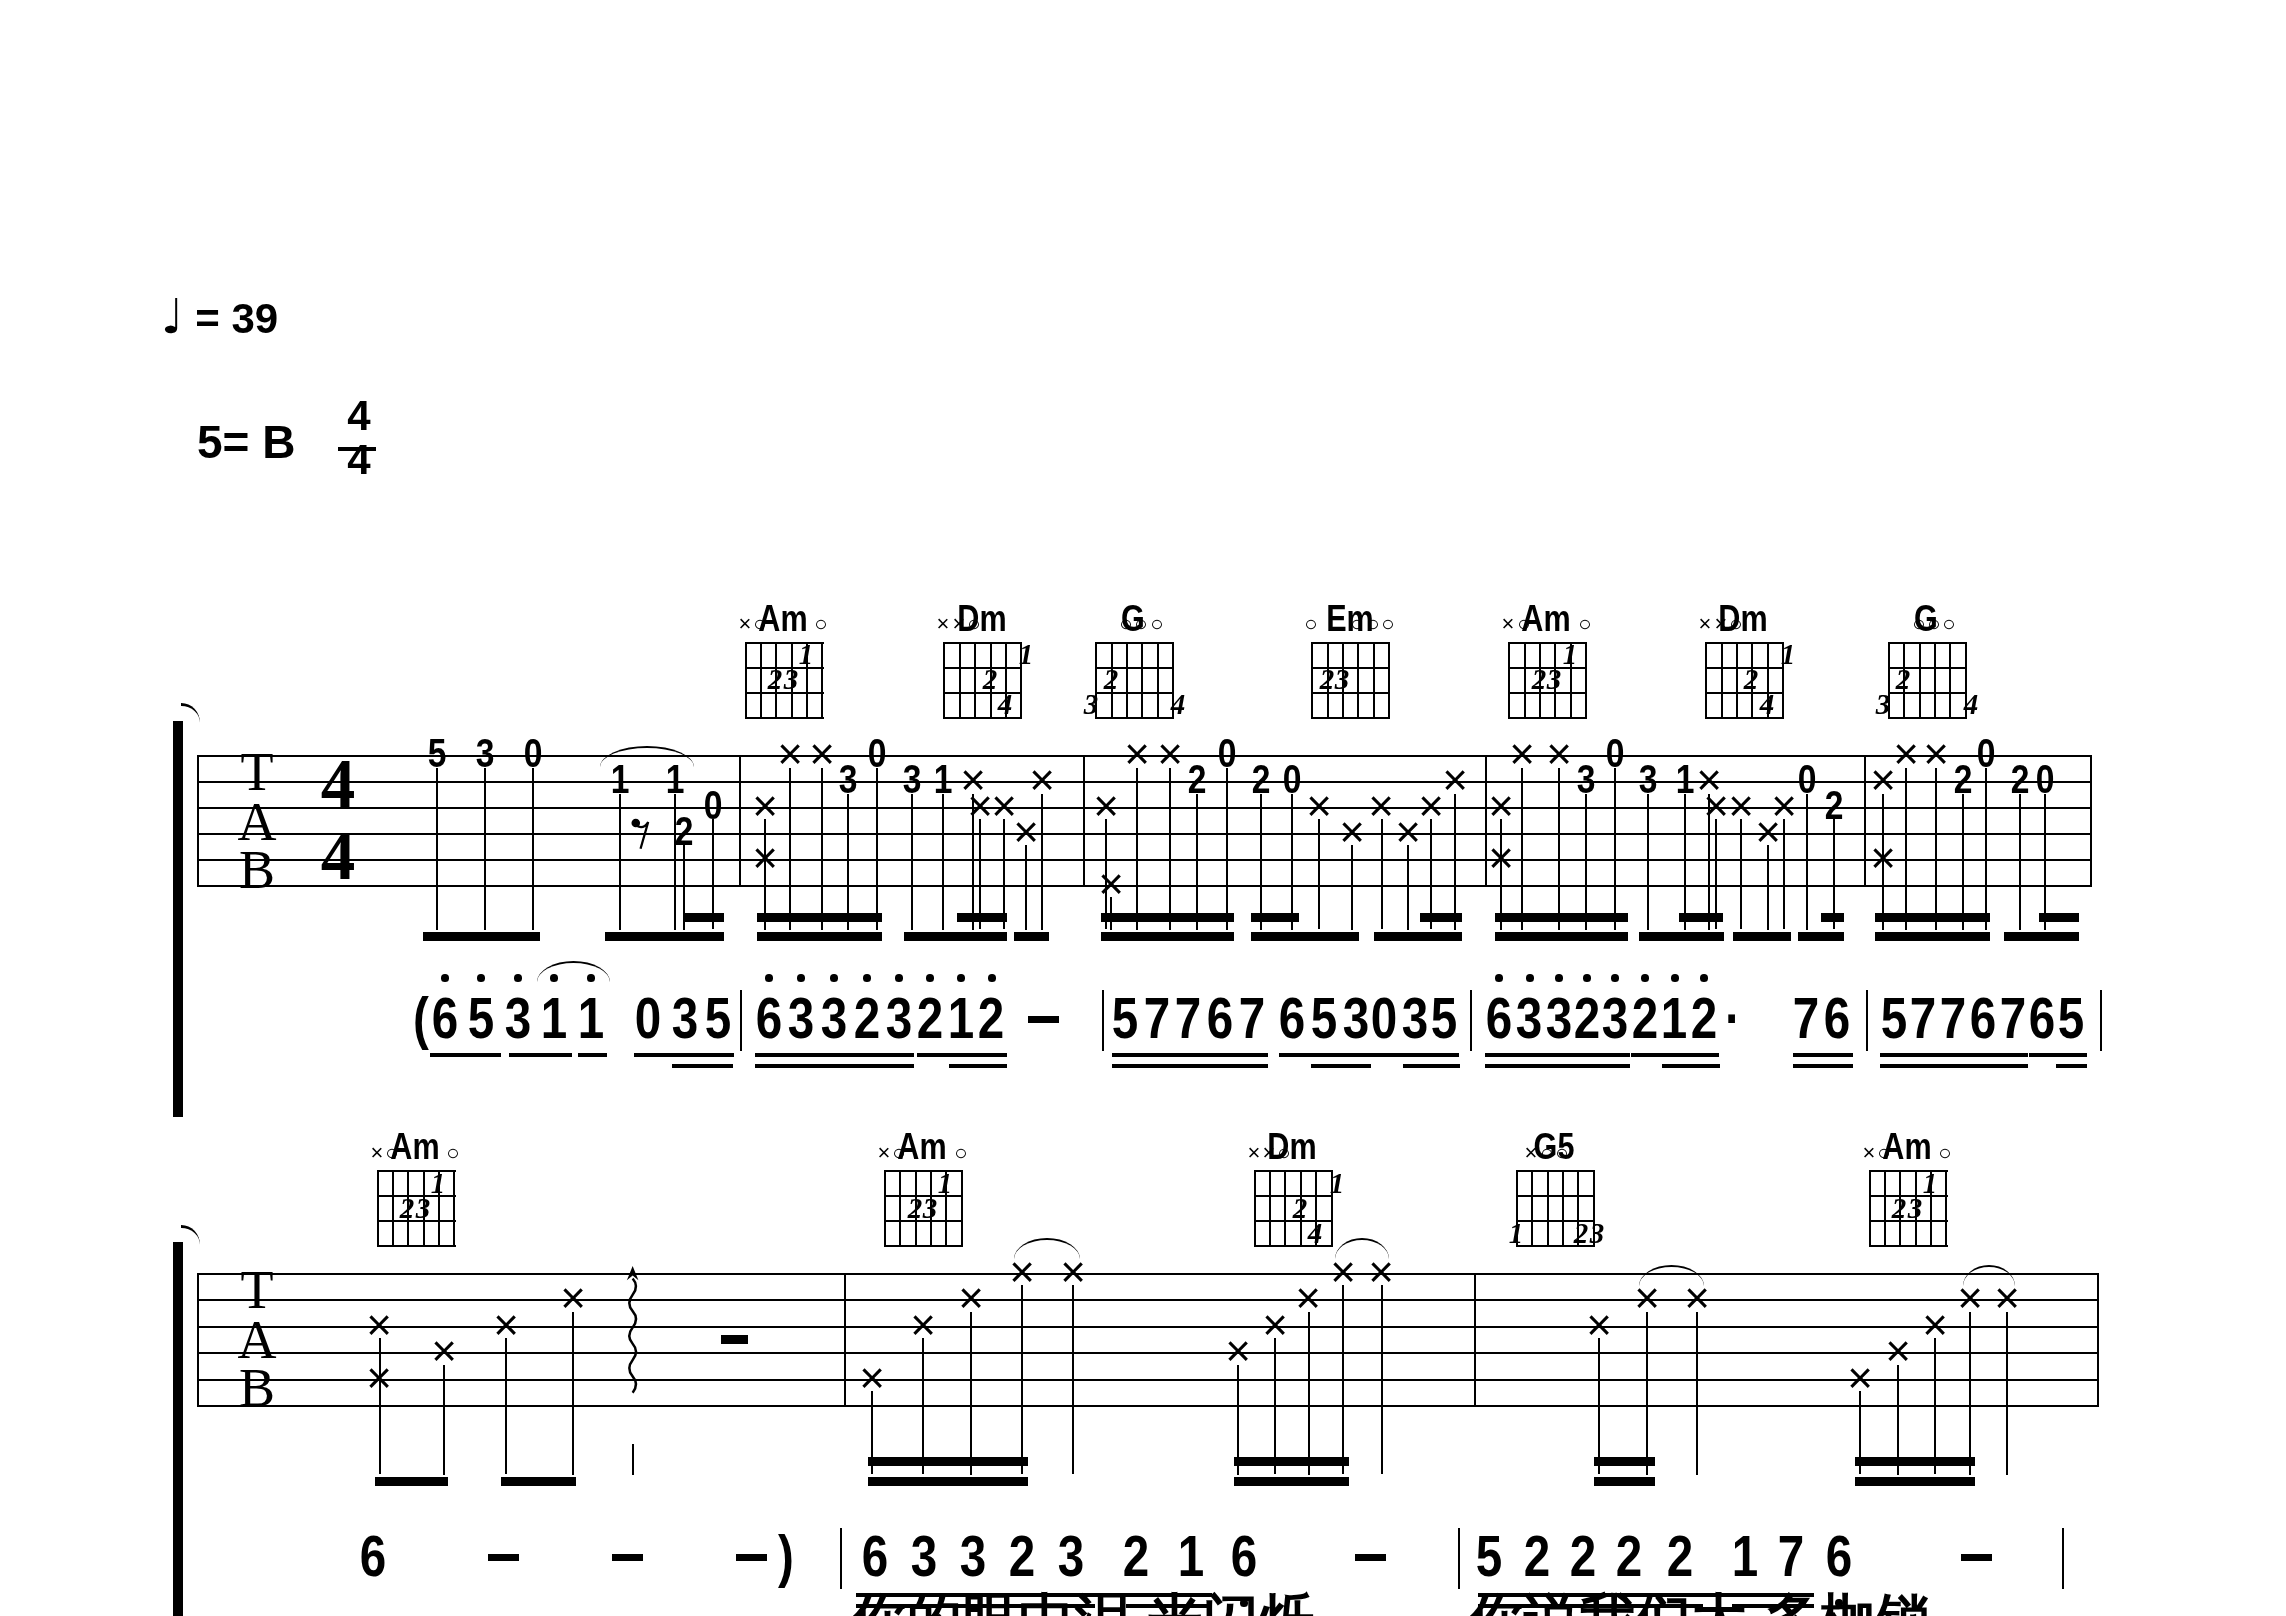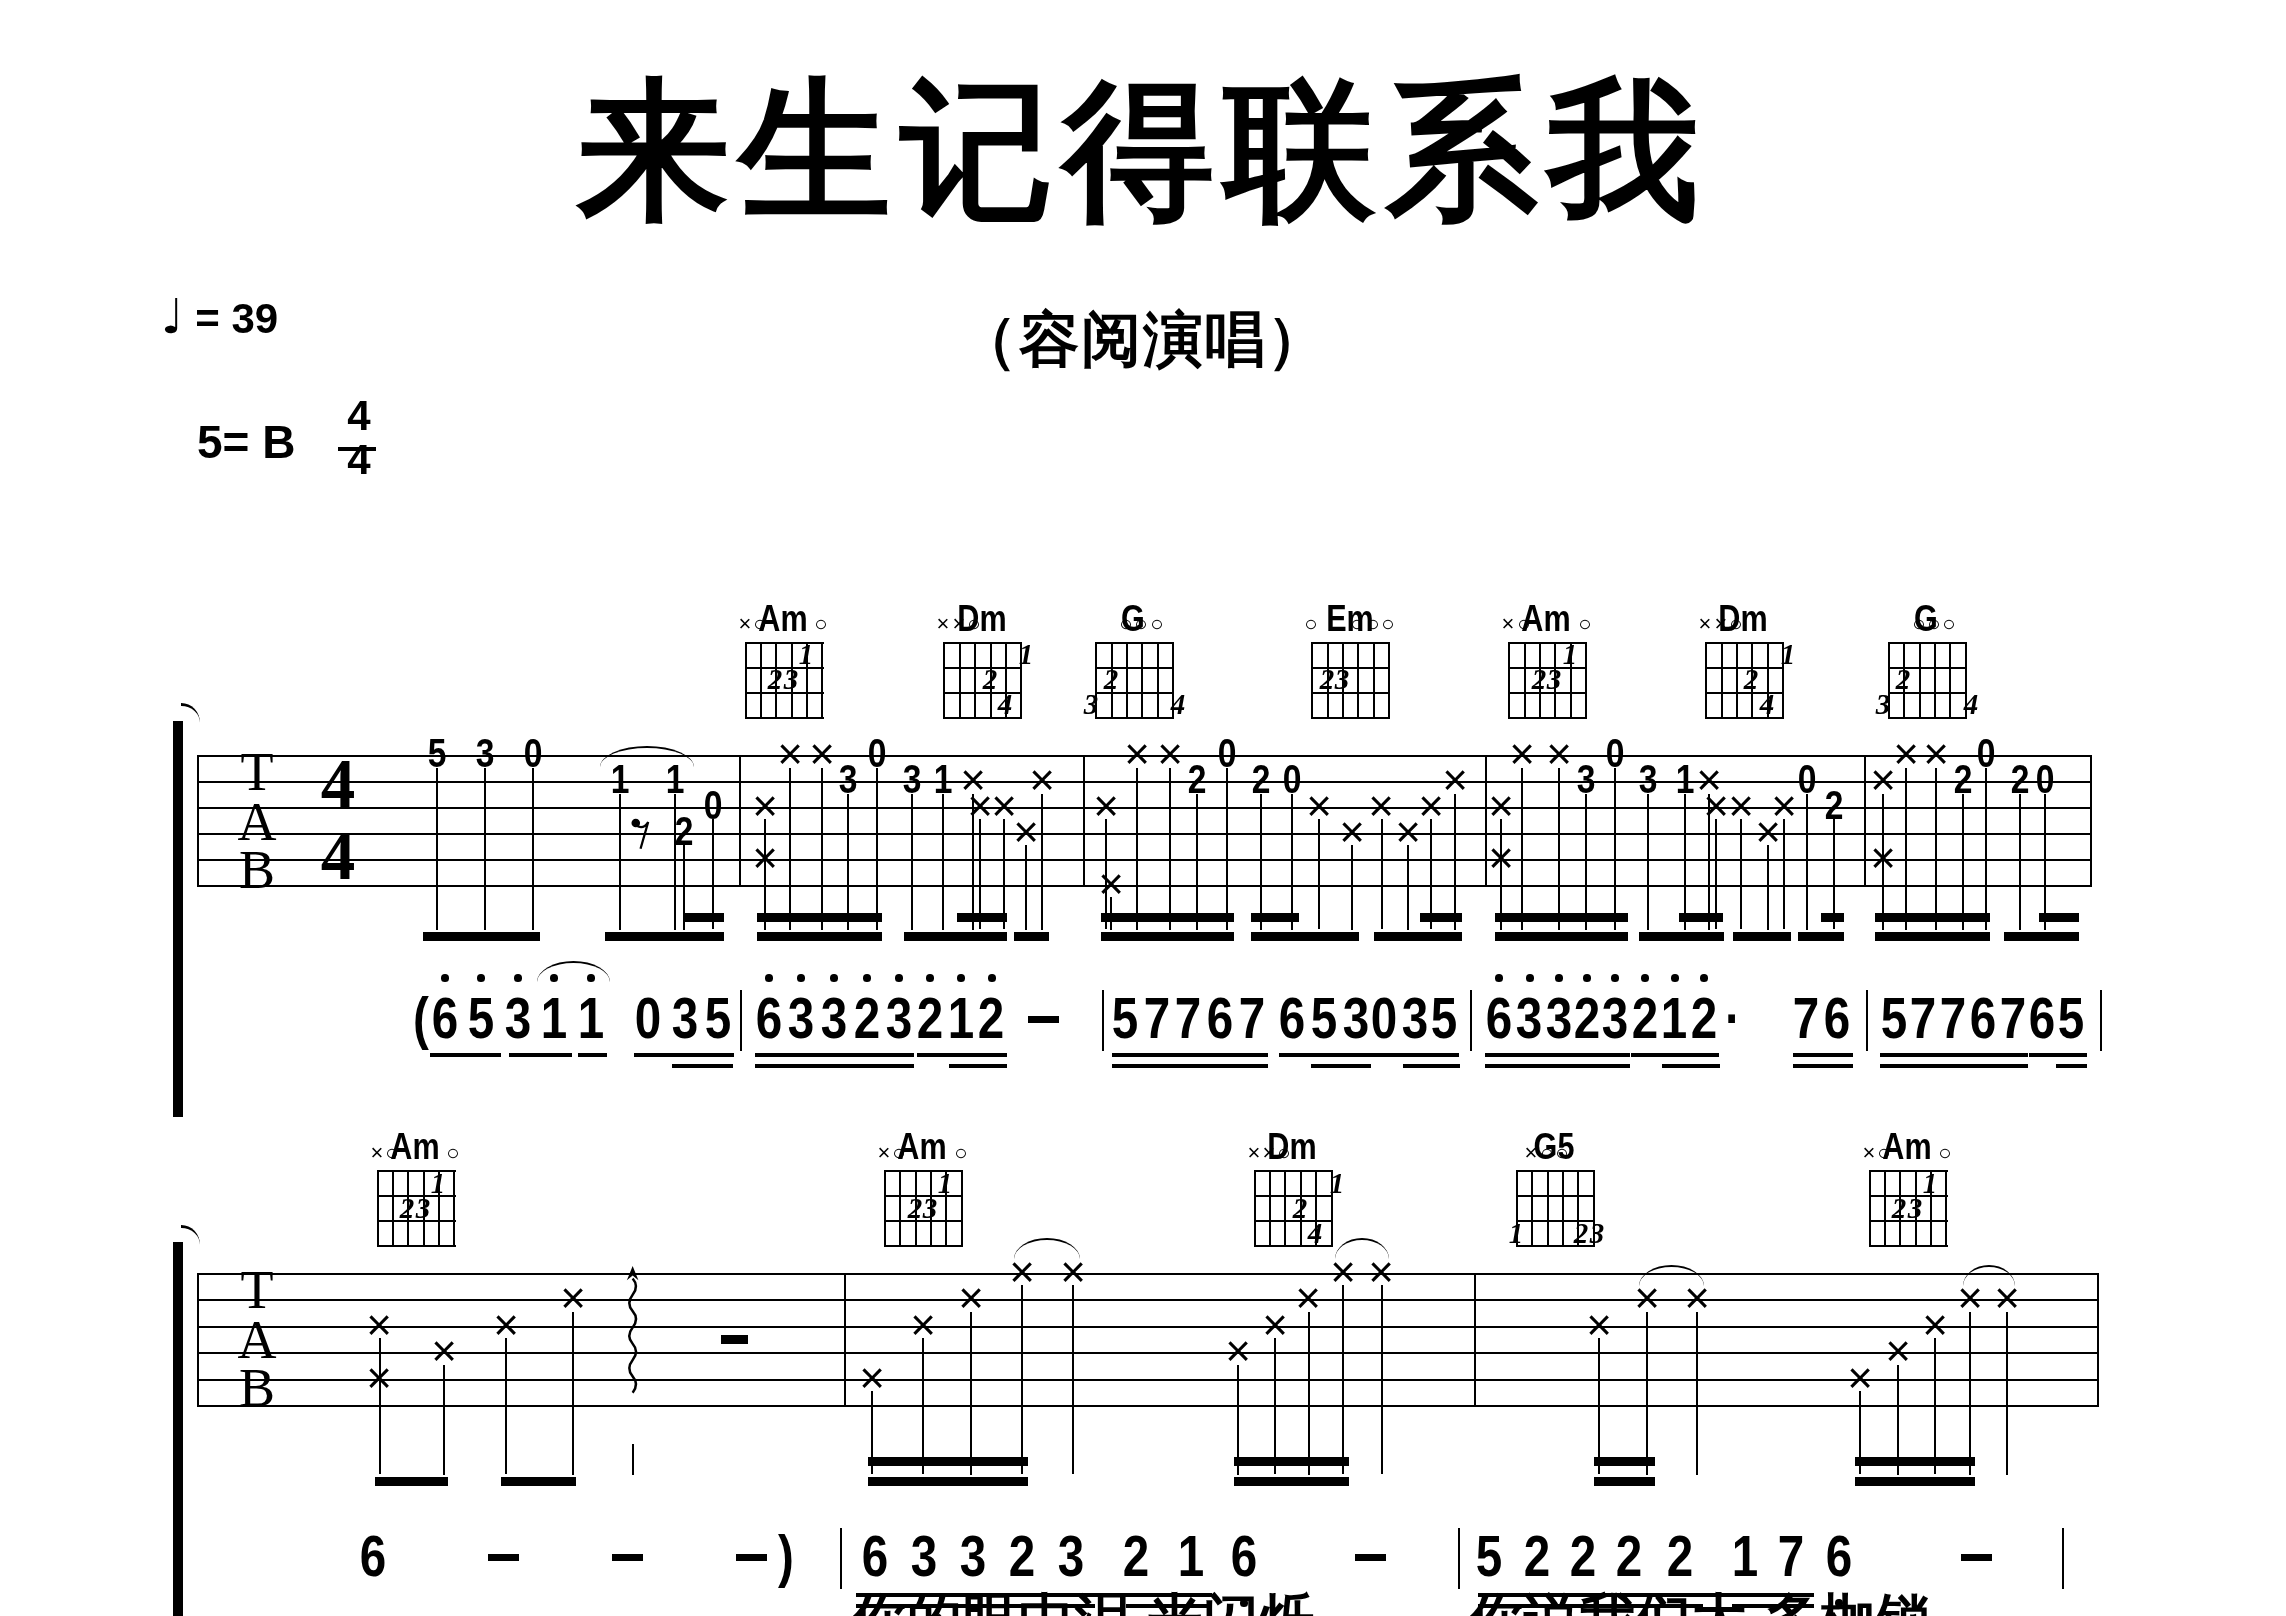--- a/index.html
+++ b/index.html
@@ -26,22 +26,20 @@
   .dash{height:6.7px;background:#000;}
   .serifit{font-family:"Liberation Serif",serif;font-style:italic;font-weight:bold;}
   .tabL{font-family:"Liberation Serif",serif;font-size:54px;transform:translate(-50%,-50%);}
   .ts{font-family:"Liberation Serif",serif;font-weight:bold;font-size:69px;transform:translate(-50%,-50%);}
   .lyr{font-size:55px;font-weight:600;letter-spacing:1px;white-space:pre;}
 </style>
 </head>
 <body>
 
 <div id="page">
-  <div class="abs ctr" id="title">来生记得联系我</div>
-  <div class="abs ctr" id="subtitle">（容阅演唱）</div>
   <div class="abs" id="tempo"><span class="nq">♩</span> <span>= 39</span></div>
   <div class="abs" id="keysig">5= B</div>
   <div class="abs" id="fracwrap"><span>4</span><br><span>4</span></div>
   <div class="abs" id="fracbar"></div>
   <div id="score">
       <div class="abs" style="left: 716px; top: 598px; width: 134px; text-align: center; font-size: 36px; font-weight: bold; transform: scaleX(0.85);">Am</div>
       <div class="abs vline" style="left: 745px; top: 642px; width: 1.9px; height: 75px; background: rgb(0, 0, 0);"></div>
       <div class="abs vline" style="left: 760px; top: 642px; width: 1.9px; height: 75px; background: rgb(0, 0, 0);"></div>
       <div class="abs vline" style="left: 775px; top: 642px; width: 1.9px; height: 75px; background: rgb(0, 0, 0);"></div>
       <div class="abs vline" style="left: 791px; top: 642px; width: 1.9px; height: 75px; background: rgb(0, 0, 0);"></div>

